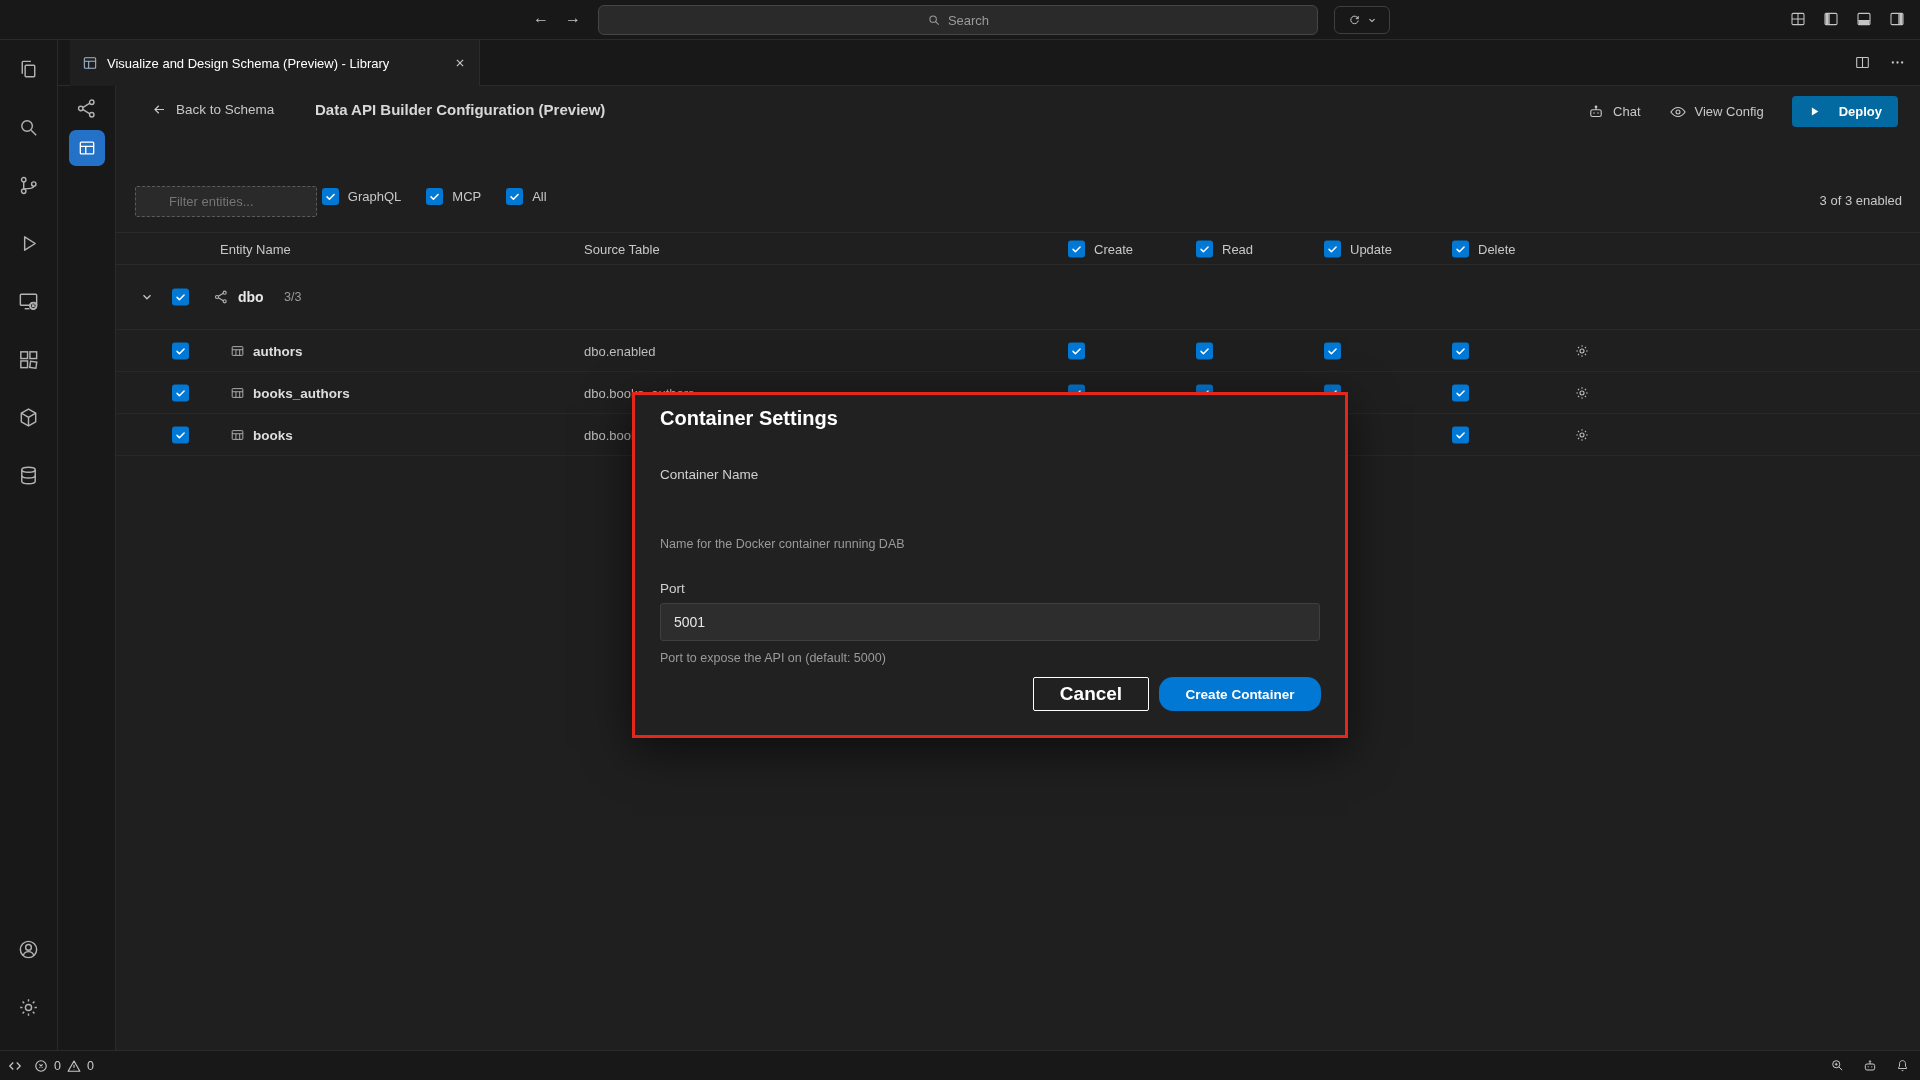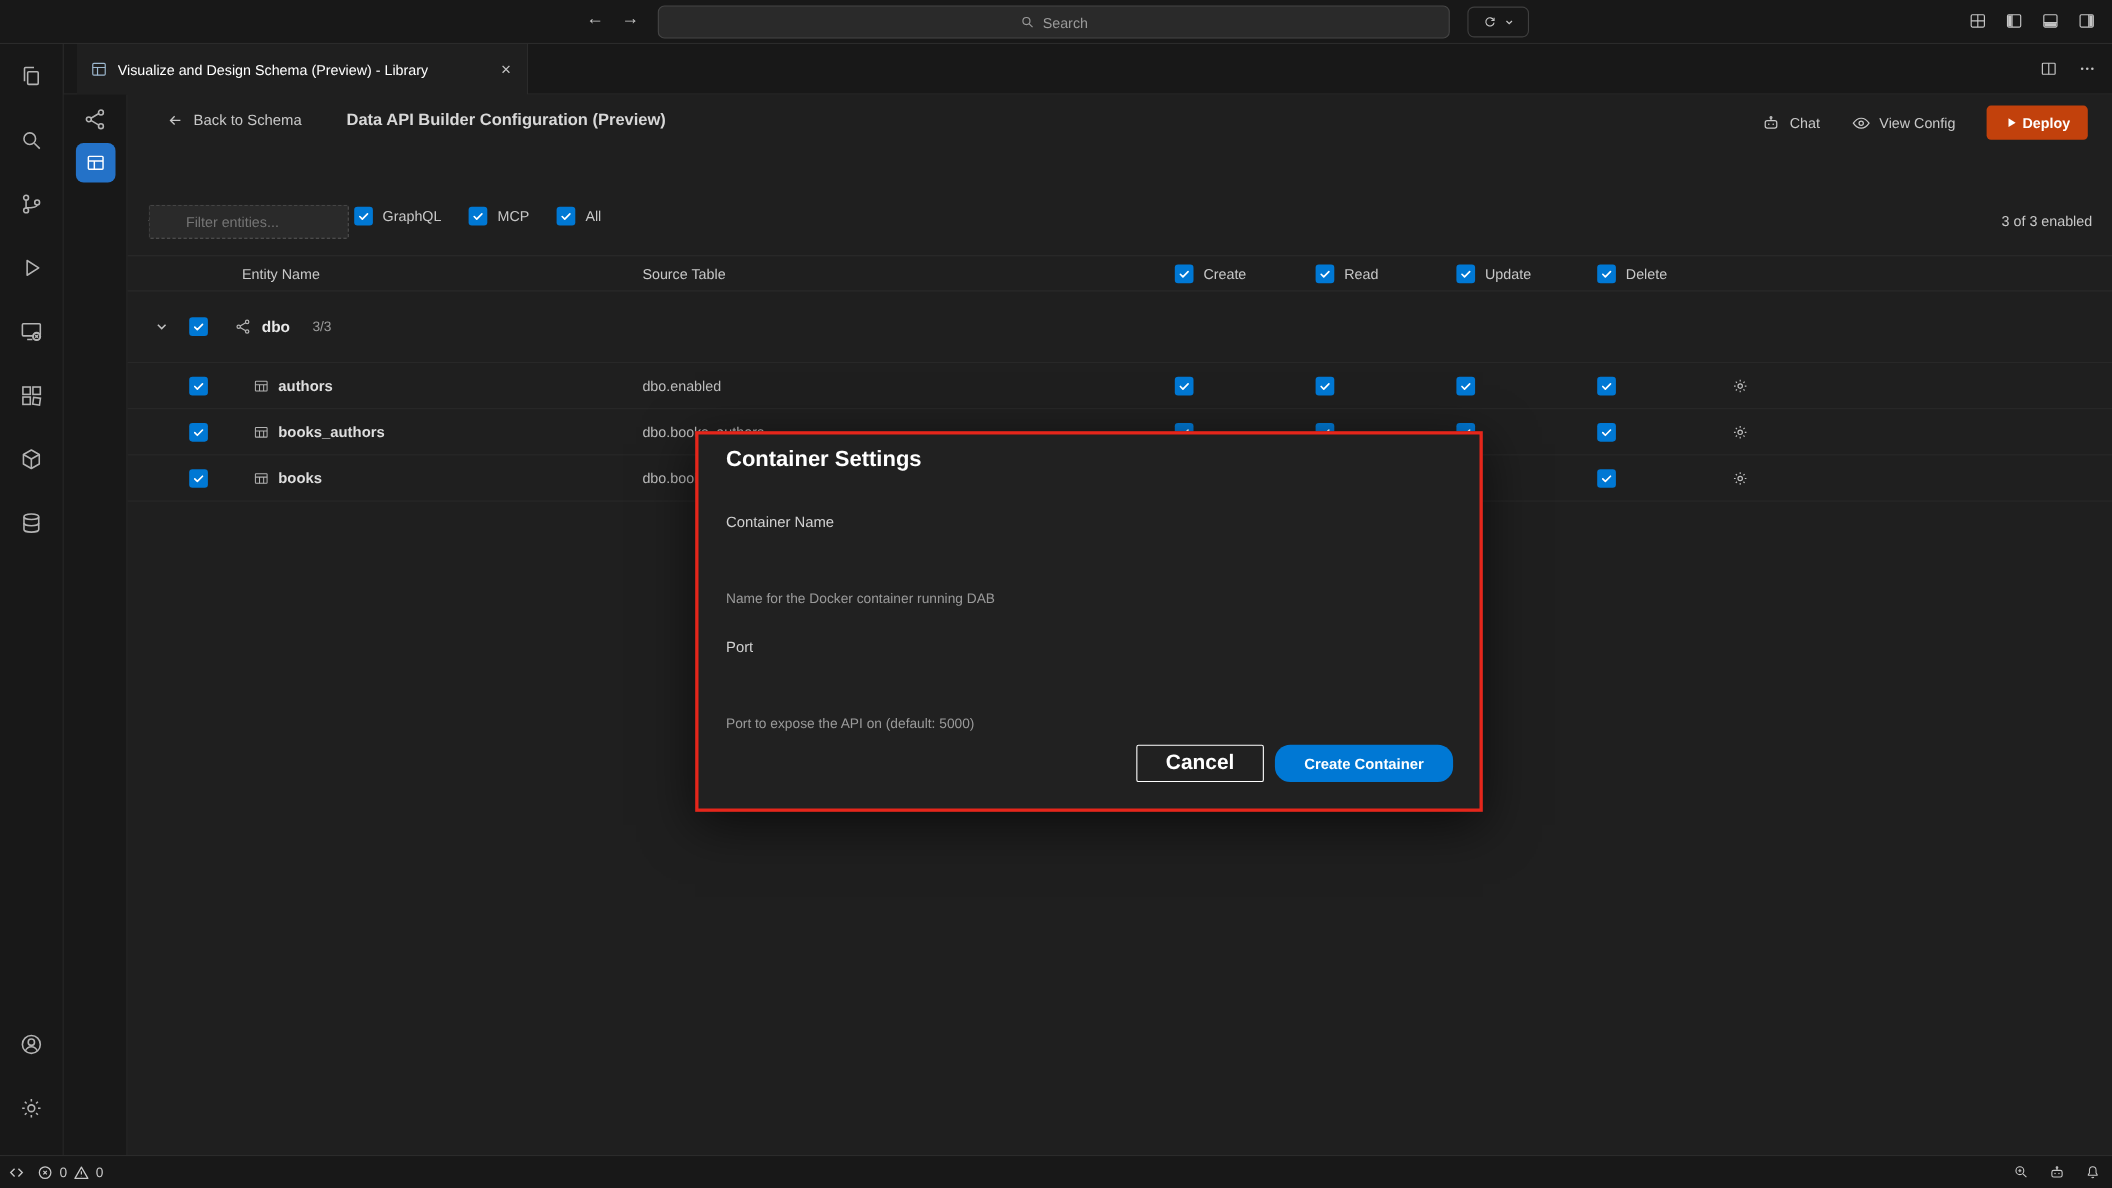--- a/index.html
+++ b/index.html
@@ -33,21 +33,21 @@
   .sidebar2 { position:absolute; left:58px; top:86px; width:58px; bottom:30px; background:#181818; border-right:1px solid #2b2b2b; }
   .sb2-icon { position:absolute; left:17px; top:11px; color:#b3b3b3; }
   .sb2-selected { position:absolute; left:11px; top:44px; width:36px; height:36px; background:#2472c8; border-radius:7px; display:flex; align-items:center; justify-content:center; color:#fff; }
 
   
   .main { position:absolute; left:116px; top:86px; right:0; bottom:30px; background:#1f1f1f; }
   .back-link { position:absolute; left:36px; top:16px; display:flex; align-items:center; gap:9px; color:#c8c8c8; font-size:13.5px; }
   .page-title { position:absolute; left:199px; top:15px; font-size:15px; font-weight:700; color:#d8d8d8; }
   .hdr-right { position:absolute; right:22px; top:10px; display:flex; align-items:center; gap:28px; }
   .hdr-action { display:flex; align-items:center; gap:8px; color:#c8c8c8; font-size:13px; }
-  .btn-deploy { display:flex; align-items:center; gap:4px; background:#c2410c; color:#fff; font-size:13px; font-weight:600; height:31px; padding:0 16px; border-radius:4px; }
+  .btn-deploy { display:flex; align-items:center; gap:18px; background:#0369a1; color:#fff; font-size:13px; font-weight:600; height:31px; padding:0 16px; border-radius:4px; }
 
   .apitype-row { position:absolute; left:19px; top:58px; display:flex; align-items:center; gap:25px; font-size:13px; color:#c8c8c8;margin-top:44px; }
   .cb-option { display:flex; align-items:center; gap:9px; }
   .cb { width:17px; height:17px; background:#0078d4; border-radius:3px; display:flex; align-items:center; justify-content:center; flex:none; }
 
   .filter-input { position:absolute; left:19px; top:100px; width:182px; height:31px; background:#2a2a2a; border:1px dashed #5a5a5a; border-radius:2px; color:#cfcfcf; font-size:13px; padding:0 10px 0 33px; outline:none; font-family:inherit; }
   .filter-icon { position:absolute; left:29px; top:108px; color:#8a8a8a; }
   .enabled-text { position:absolute; right:18px; top:107px; font-size:13px; color:#c8c8c8; }
 
   .thead { position:absolute; left:0; right:0; top:146px; height:33px; border-top:1px solid #2b2b2b; border-bottom:1px solid #2b2b2b; font-size:13px; color:#c8c8c8; }
@@ -544,20 +544,21 @@
     <div class="rows-end"></div>
   </div>
 
   <div class="modal">
     <div class="modal-title">Container Settings</div>
 
     <div class="field-label" style="top:72px">Container Name</div>
     <div class="help-text" style="top:142px">Name for the Docker container running DAB</div>
 
     <div class="field-label" style="top:186px">Port</div>
+    <input class="text-input" style="top: 208px;" value="5001">
     <div class="help-text" style="top:256px">Port to expose the API on (default: 5000)</div>
 
     <button class="btn-cancel">Cancel</button>
     <button class="btn-create">Create Container</button>
   </div>
 
   <div class="statusbar">
     <div class="sb-left">
       <span>
           <svg width="14" height="14" viewBox="0 0 16 16" fill="none" stroke="currentColor" stroke-width="1.4">

